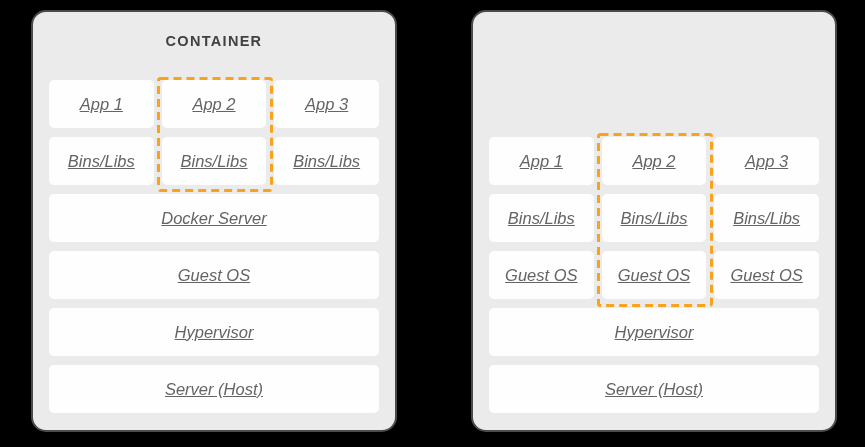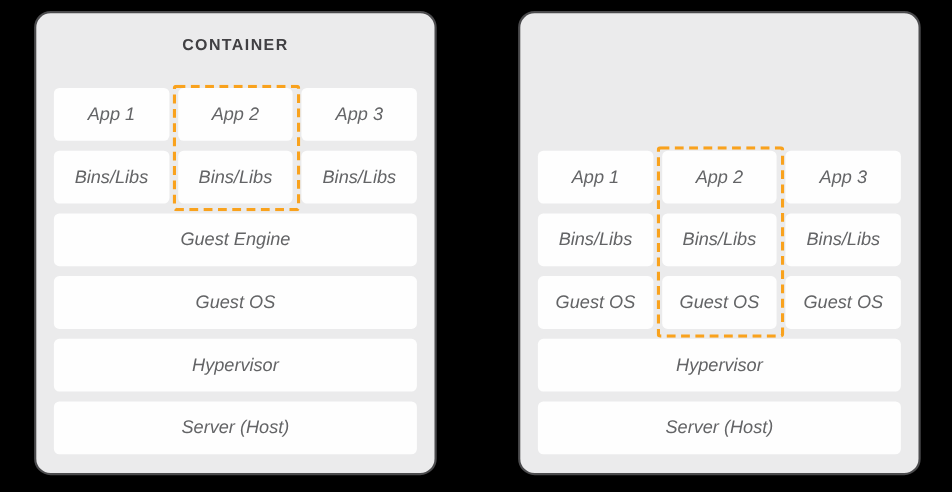--- a/index.html
+++ b/index.html
@@ -43,20 +43,21 @@
   .row.full  { grid-template-columns: 1fr; }
   .box {
     background: #fefefe;
     border-radius: 5px;
     display: flex;
     align-items: center;
     justify-content: center;
     font-style: italic;
     font-size: 16.5px;
     color: #636466;
+    text-decoration: underline;
   }
   .hl {
     position: absolute;
     pointer-events: none;
   }
 </style>
 </head>
 <body>
 
 <div class="panel panel-left">
@@ -67,21 +68,21 @@
       <div class="box">App 1</div>
       <div class="box">App 2</div>
       <div class="box">App 3</div>
     </div>
     <div class="row cols3">
       <div class="box">Bins/Libs</div>
       <div class="box">Bins/Libs</div>
       <div class="box">Bins/Libs</div>
     </div>
     <div class="row full">
-      <div class="box">Guest Engine</div>
+      <div class="box">Docker Server</div>
     </div>
     <div class="row full">
       <div class="box">Guest OS</div>
     </div>
     <div class="row full">
       <div class="box">Hypervisor</div>
     </div>
     <div class="row full">
       <div class="box">Server (Host)</div>
     </div>

